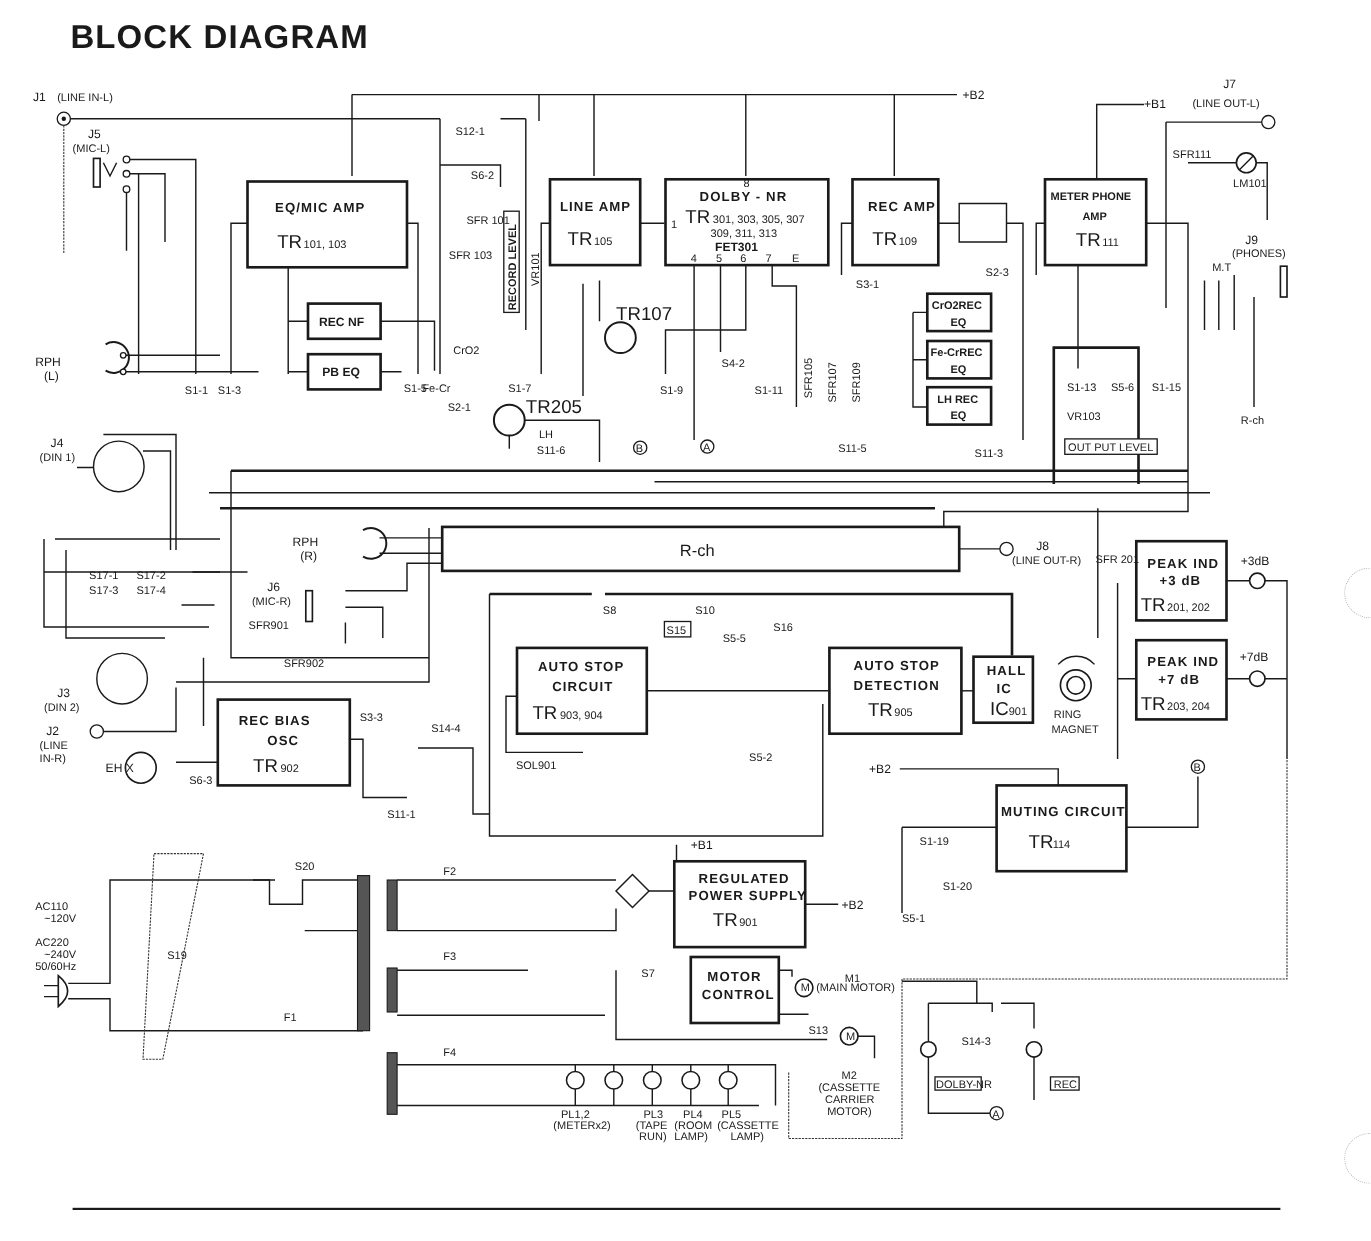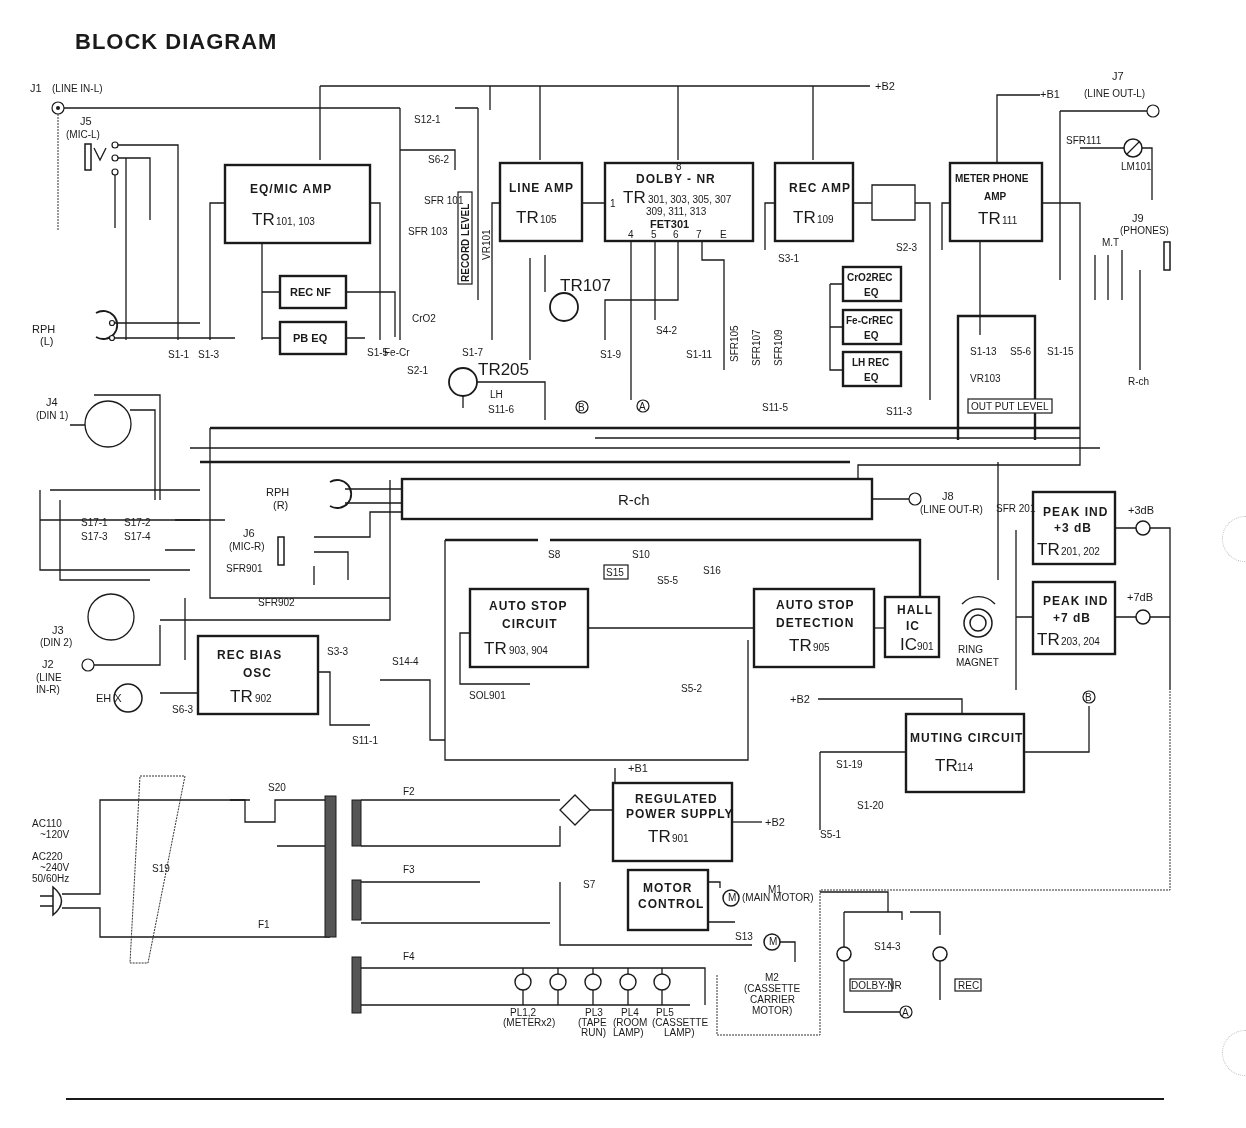--- a/index.html
+++ b/index.html
@@ -1,17 +1,17 @@
 <!DOCTYPE html>
 <html><head>
 <meta charset="utf-8">
 <style>
   html, body { margin: 0; padding: 0; background: #ffffff; }
   body { width: 1246px; height: 1128px; position: relative; overflow: hidden; font-family: "Liberation Sans", sans-serif; color: #1a1a1a; }
-  #page-title { position: absolute; left: 64px; top: 18px; font-size: 22px; font-weight: bold; letter-spacing: 1px; margin: 11px; font-family: "Liberation Sans", sans-serif; }
+  #page-title { position: absolute; left: 64px; top: 18px; font-size: 30px; font-weight: bold; letter-spacing: 1px; margin: 0; font-family: "Liberation Sans", sans-serif; }
   svg#diagram { position: absolute; left: 0; top: 0; }
   svg text { font-family: "Liberation Sans", sans-serif; fill: #1a1a1a; }
   .w { stroke: #1a1a1a; stroke-width: 1.3; fill: none; }
   .wt { stroke: #1a1a1a; stroke-width: 2.4; fill: none; }
   .wd { stroke: #333; stroke-width: 1; fill: none; stroke-dasharray: 2 1; }
   .blk { fill: #fff; stroke: #1a1a1a; stroke-width: 2.4; }
   .blkname { font-size: 12px; font-weight: bold; letter-spacing: 1px; }
   .tr { font-size: 17px; }
   .lbl { font-size: 10px; }
   .lblb { font-size: 11px; }

